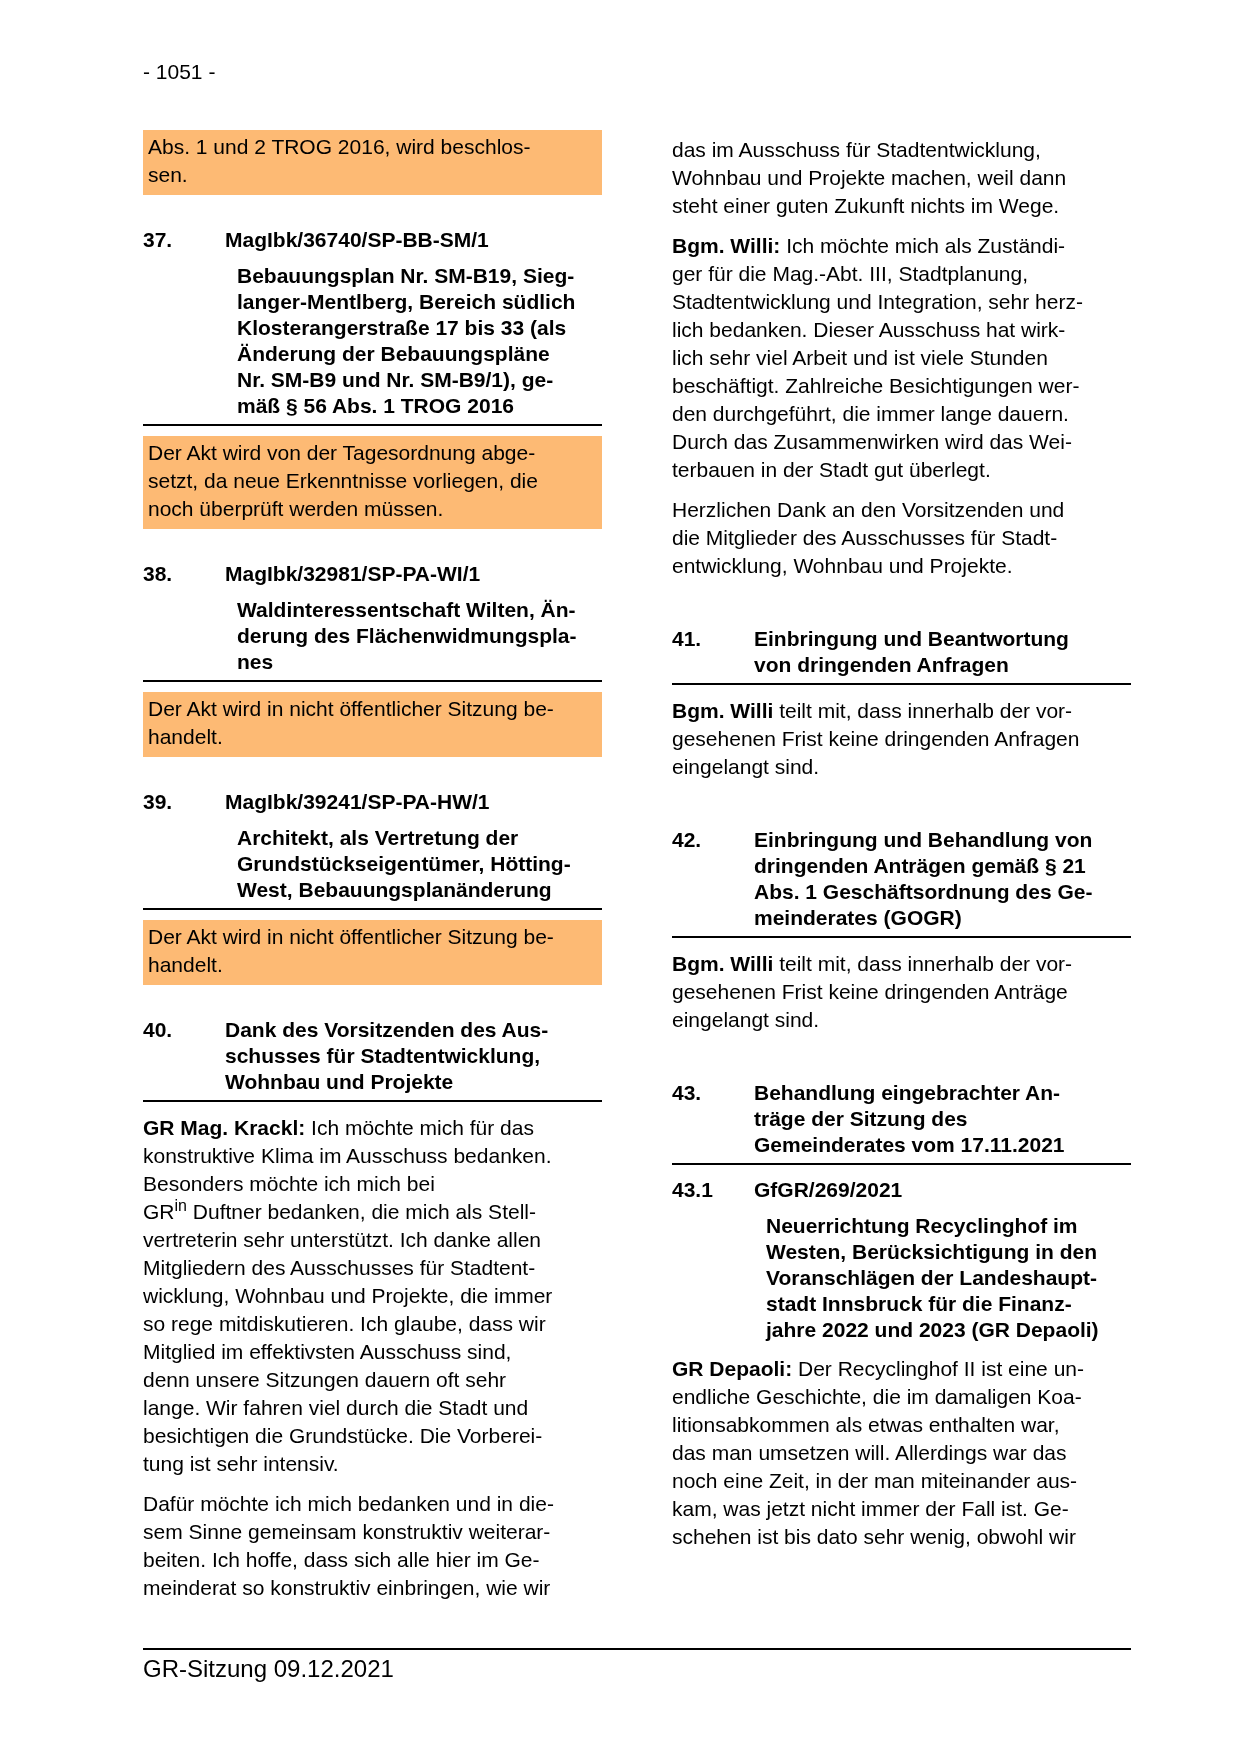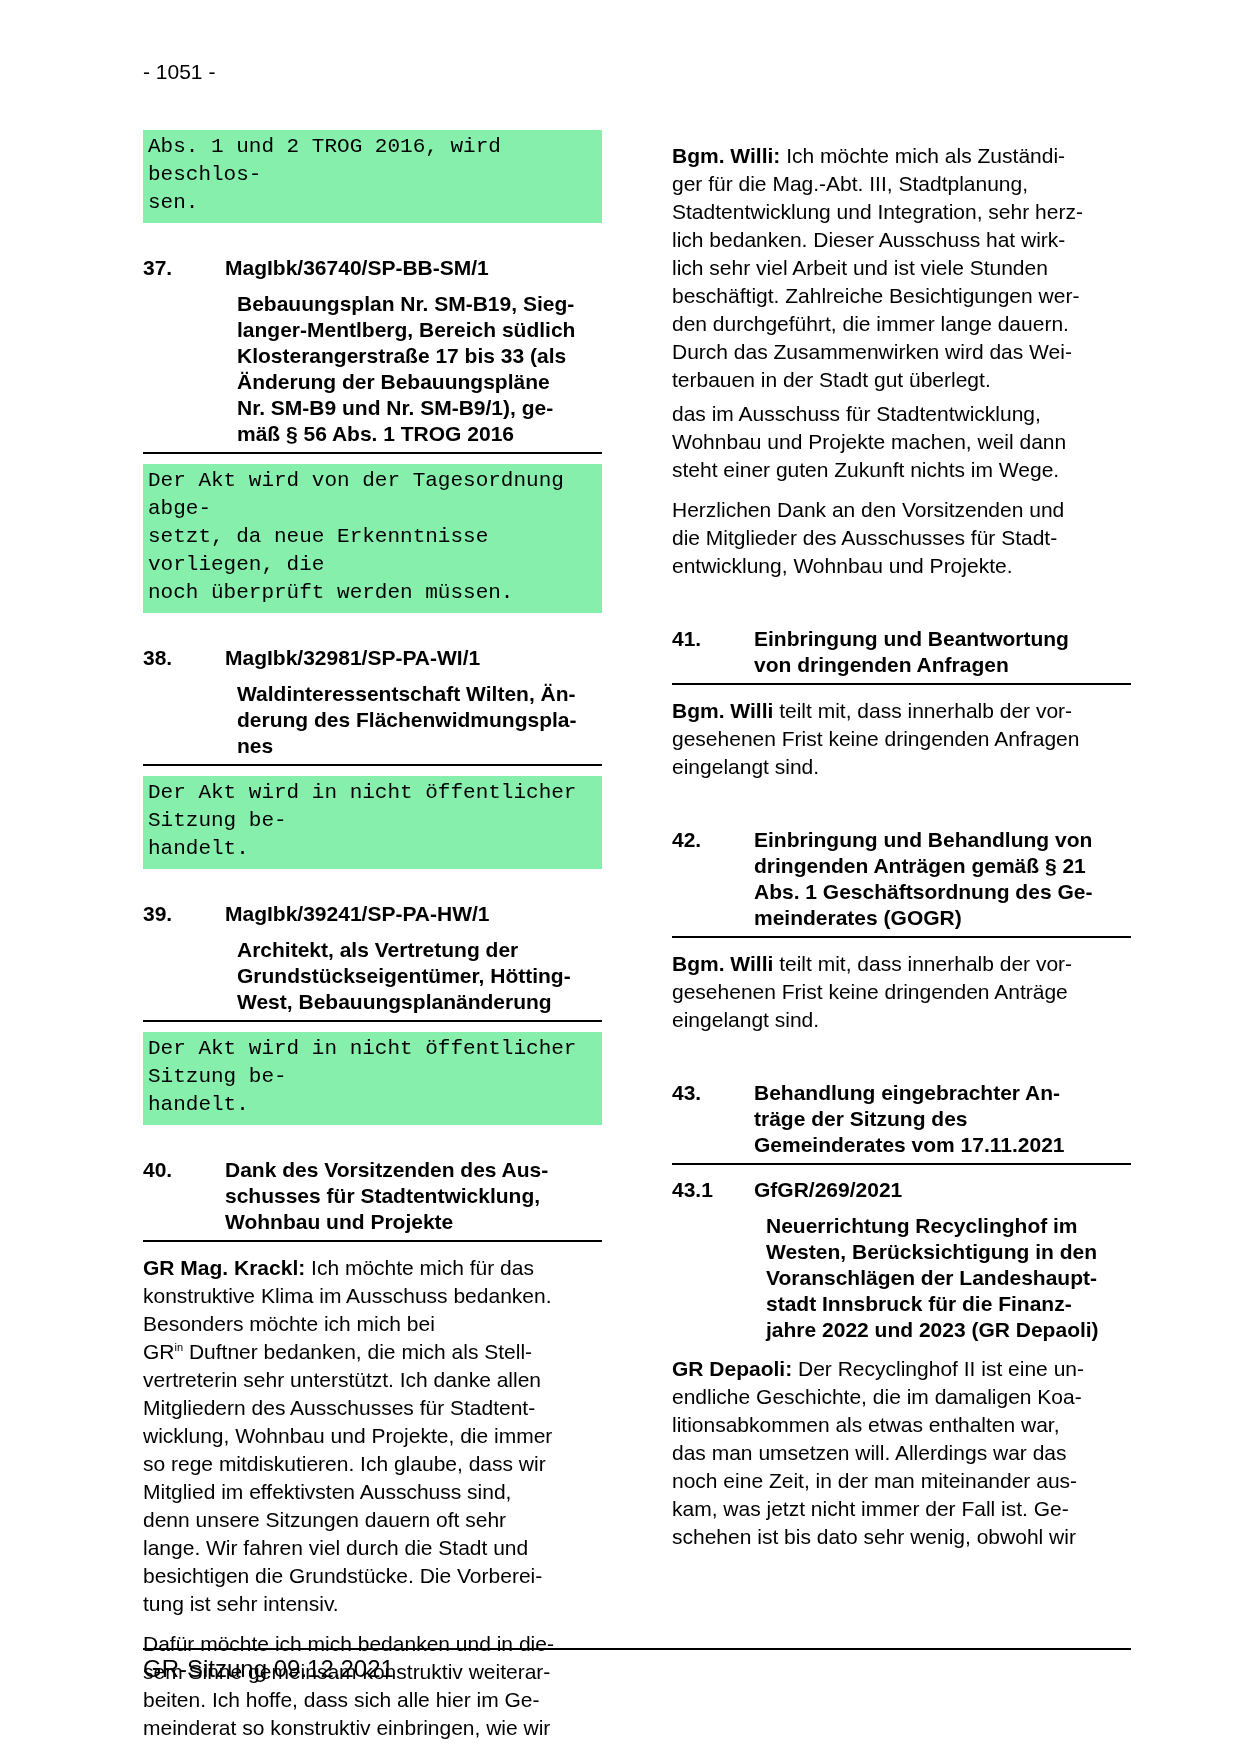--- a/index.html
+++ b/index.html
@@ -21,45 +21,44 @@
     margin-bottom:46px;
   }
   .columns{
     display:flex;
     gap:70px;
     padding-left:143px;
     padding-right:110px;
   }
   .col{width:459px;flex:none;}
   .decision{
-    background:#86efac;
+    background:#fdba74;
     padding:3px 6px 6px 5px;
     white-space:pre-line;
-    font-family:Liberation Mono, monospace;
   }
   .item{margin-top:32px;}
   .mt-lg{margin-top:46px;}
   .mt-sm{margin-top:12px;}
   .item-head{display:flex;font-weight:bold;line-height:26px;}
   .item-num{flex:none;width:82px;}
   .item-ref{flex:1;}
   .item-title{
     margin-left:94px;
     margin-top:10px;
     font-weight:bold;
     line-height:26px;
     white-space:pre-line;
   }
   .item-title-inline{flex:1;white-space:pre-line;}
   .rule{margin-top:5px;border-bottom:2px solid #000;height:0;}
   .decision.after-rule{margin-top:10px;}
   .para{margin:12px 0 0 0;white-space:pre-line;}
   .para-gap{margin-top:44px;}
   .bold{font-weight:bold;}
-  sup.ss{font-size:11px;line-height:0;vertical-align:super;}
+  sup.ss{font-size:16px;line-height:0;vertical-align:super;}
   .footer{
     position:absolute;
     left:143px;top:1648px;
     width:988px;
     border-top:2px solid #000;
     padding-top:7px;
     font-size:24px;line-height:24px;
   }
 </style>
 </head>
@@ -145,34 +144,34 @@
 
       <p class="para">Dafür möchte ich mich bedanken und in die-
 sem Sinne gemeinsam konstruktiv weiterar-
 beiten. Ich hoffe, dass sich alle hier im Ge-
 meinderat so konstruktiv einbringen, wie wir</p>
 
     </div>
 
     <div class="col">
 
+      <p class="para" style="margin-top:6px">das im Ausschuss für Stadtentwicklung,
+Wohnbau und Projekte machen, weil dann
+steht einer guten Zukunft nichts im Wege.</p>
+
       <p class="para"><span class="bold">Bgm. Willi:</span><span> Ich möchte mich als Zuständi-
 ger für die Mag.-Abt. III, Stadtplanung,
 Stadtentwicklung und Integration, sehr herz-
 lich bedanken. Dieser Ausschuss hat wirk-
 lich sehr viel Arbeit und ist viele Stunden
 beschäftigt. Zahlreiche Besichtigungen wer-
 den durchgeführt, die immer lange dauern.
 Durch das Zusammenwirken wird das Wei-
 terbauen in der Stadt gut überlegt.</span></p>
 
-      <p class="para" style="margin-top:6px">das im Ausschuss für Stadtentwicklung,
-Wohnbau und Projekte machen, weil dann
-steht einer guten Zukunft nichts im Wege.</p>
-
       <p class="para">Herzlichen Dank an den Vorsitzenden und
 die Mitglieder des Ausschusses für Stadt-
 entwicklung, Wohnbau und Projekte.</p>
 
       <div class="item mt-lg">
         <div class="item-head">
             <span class="item-num">41.</span>
             <span class="item-title-inline">Einbringung und Beantwortung
 von dringenden Anfragen</span>
           </div>

